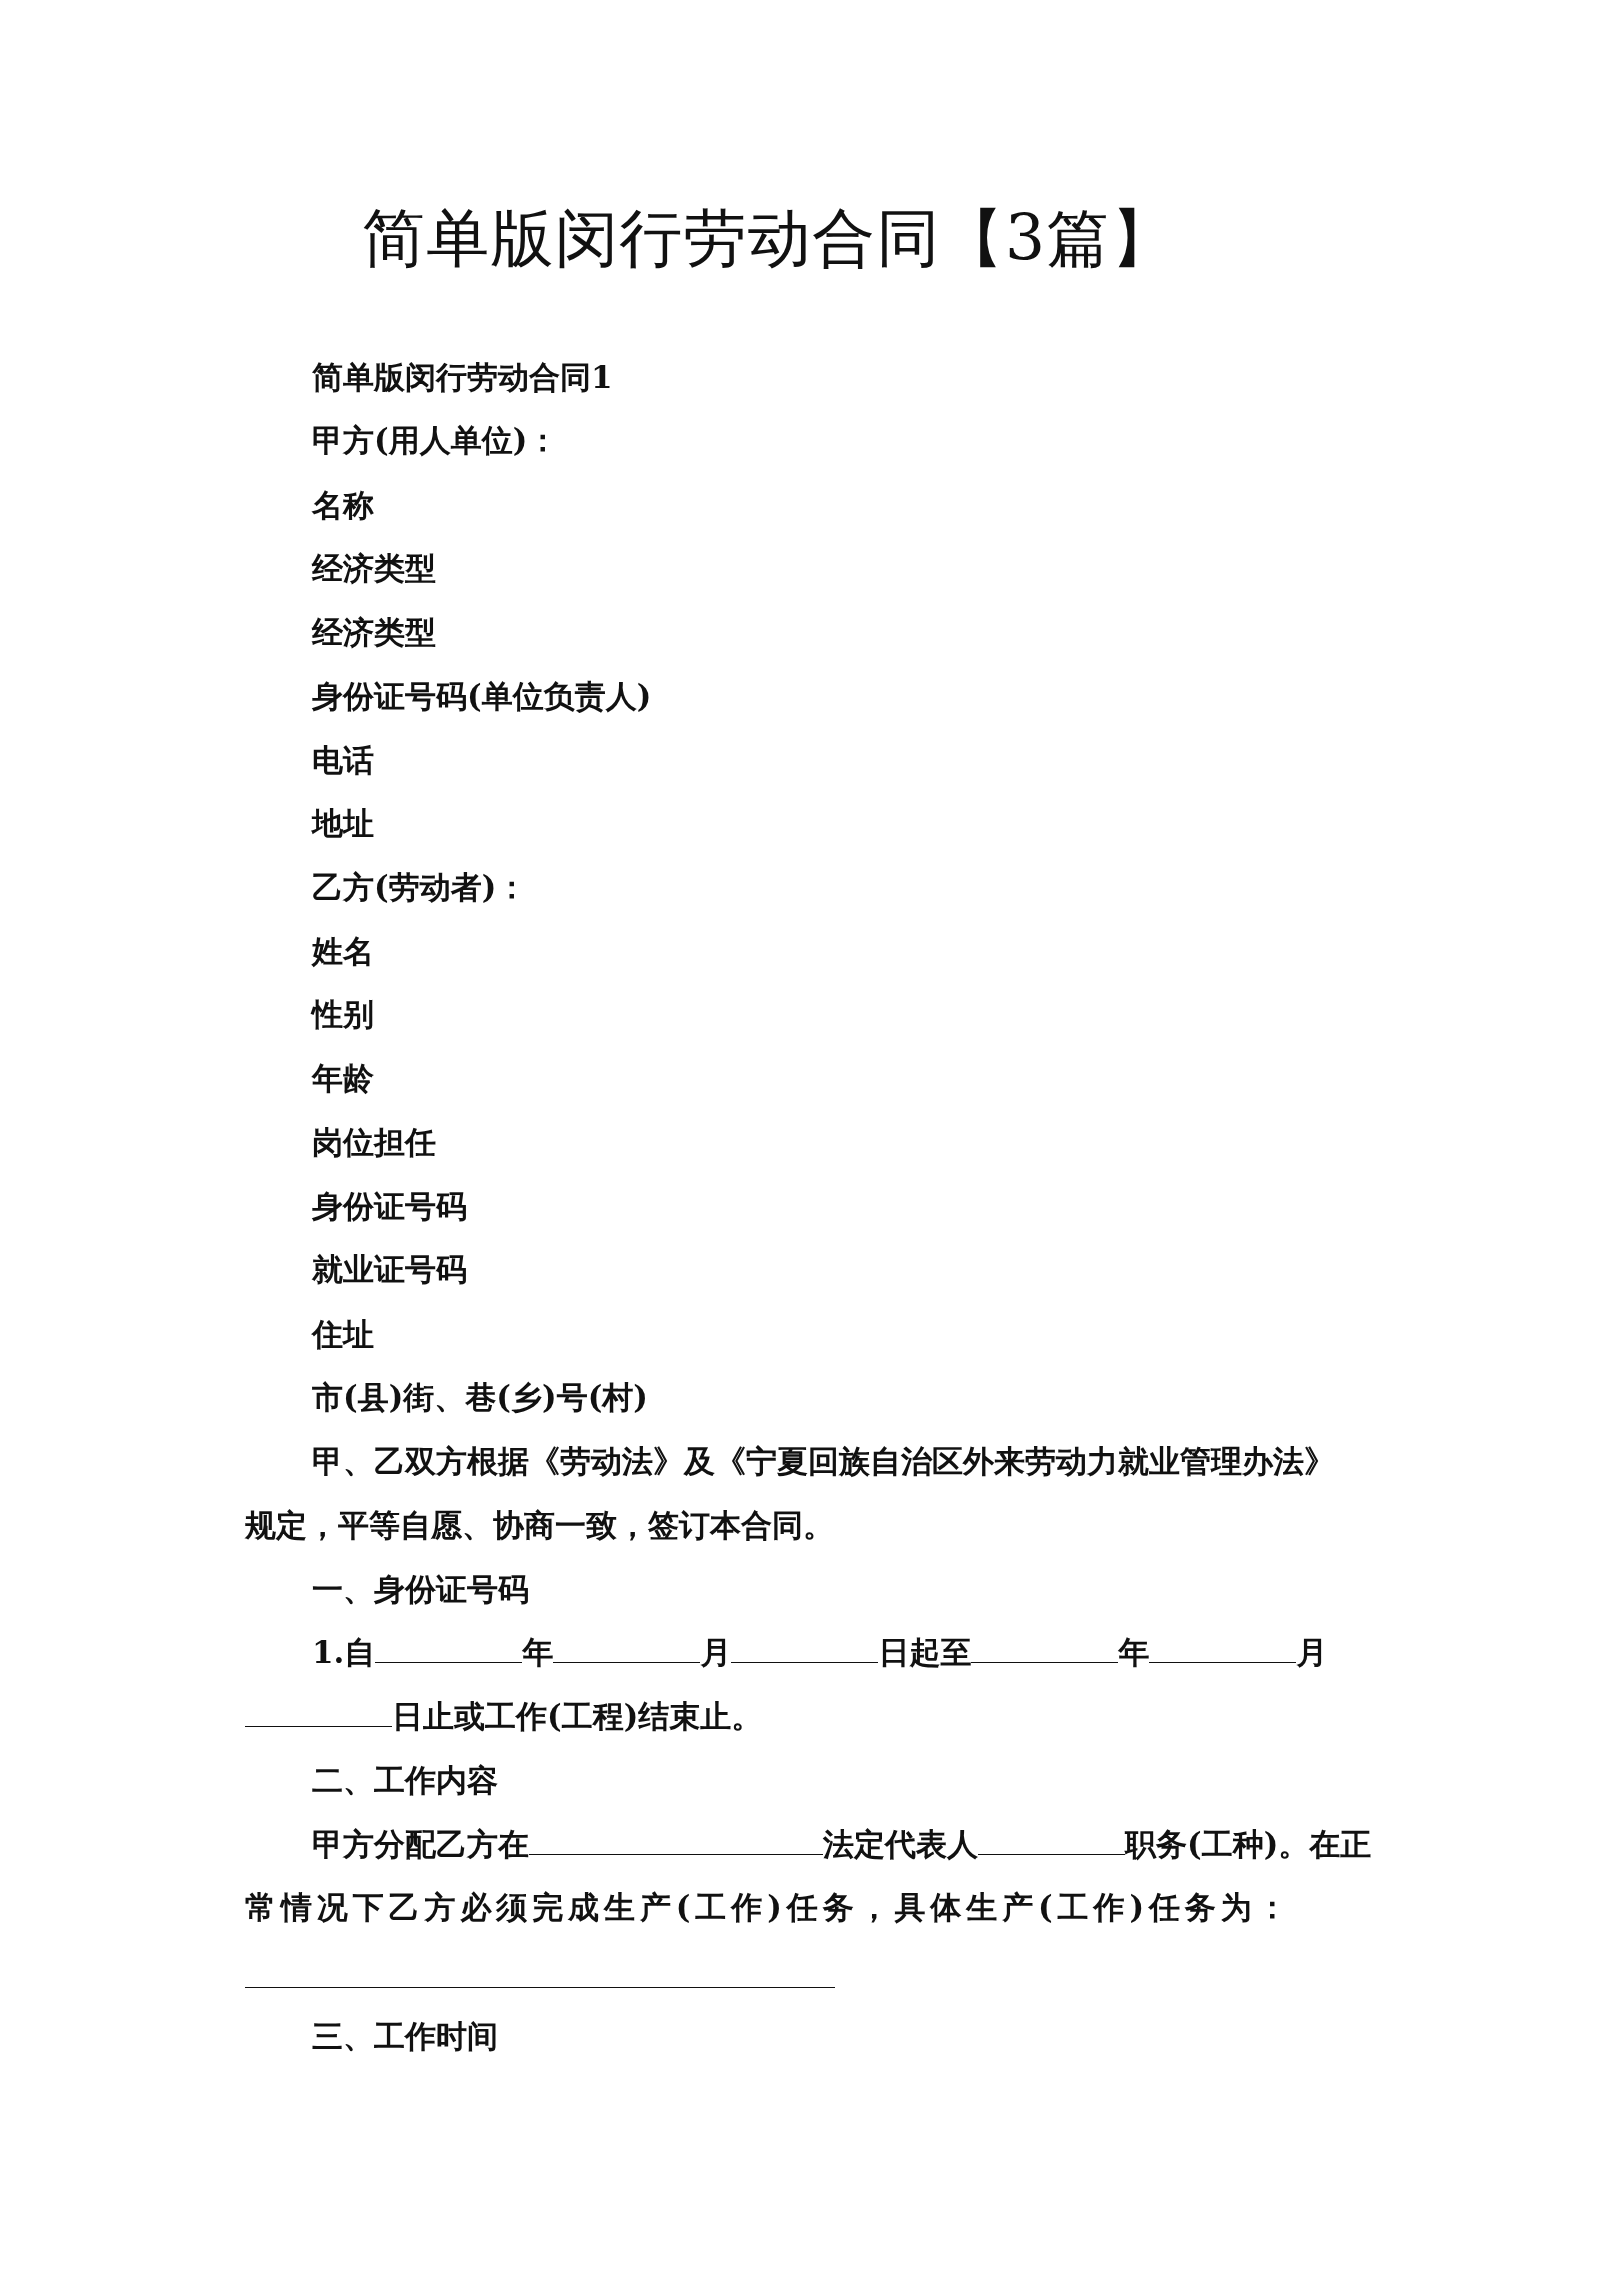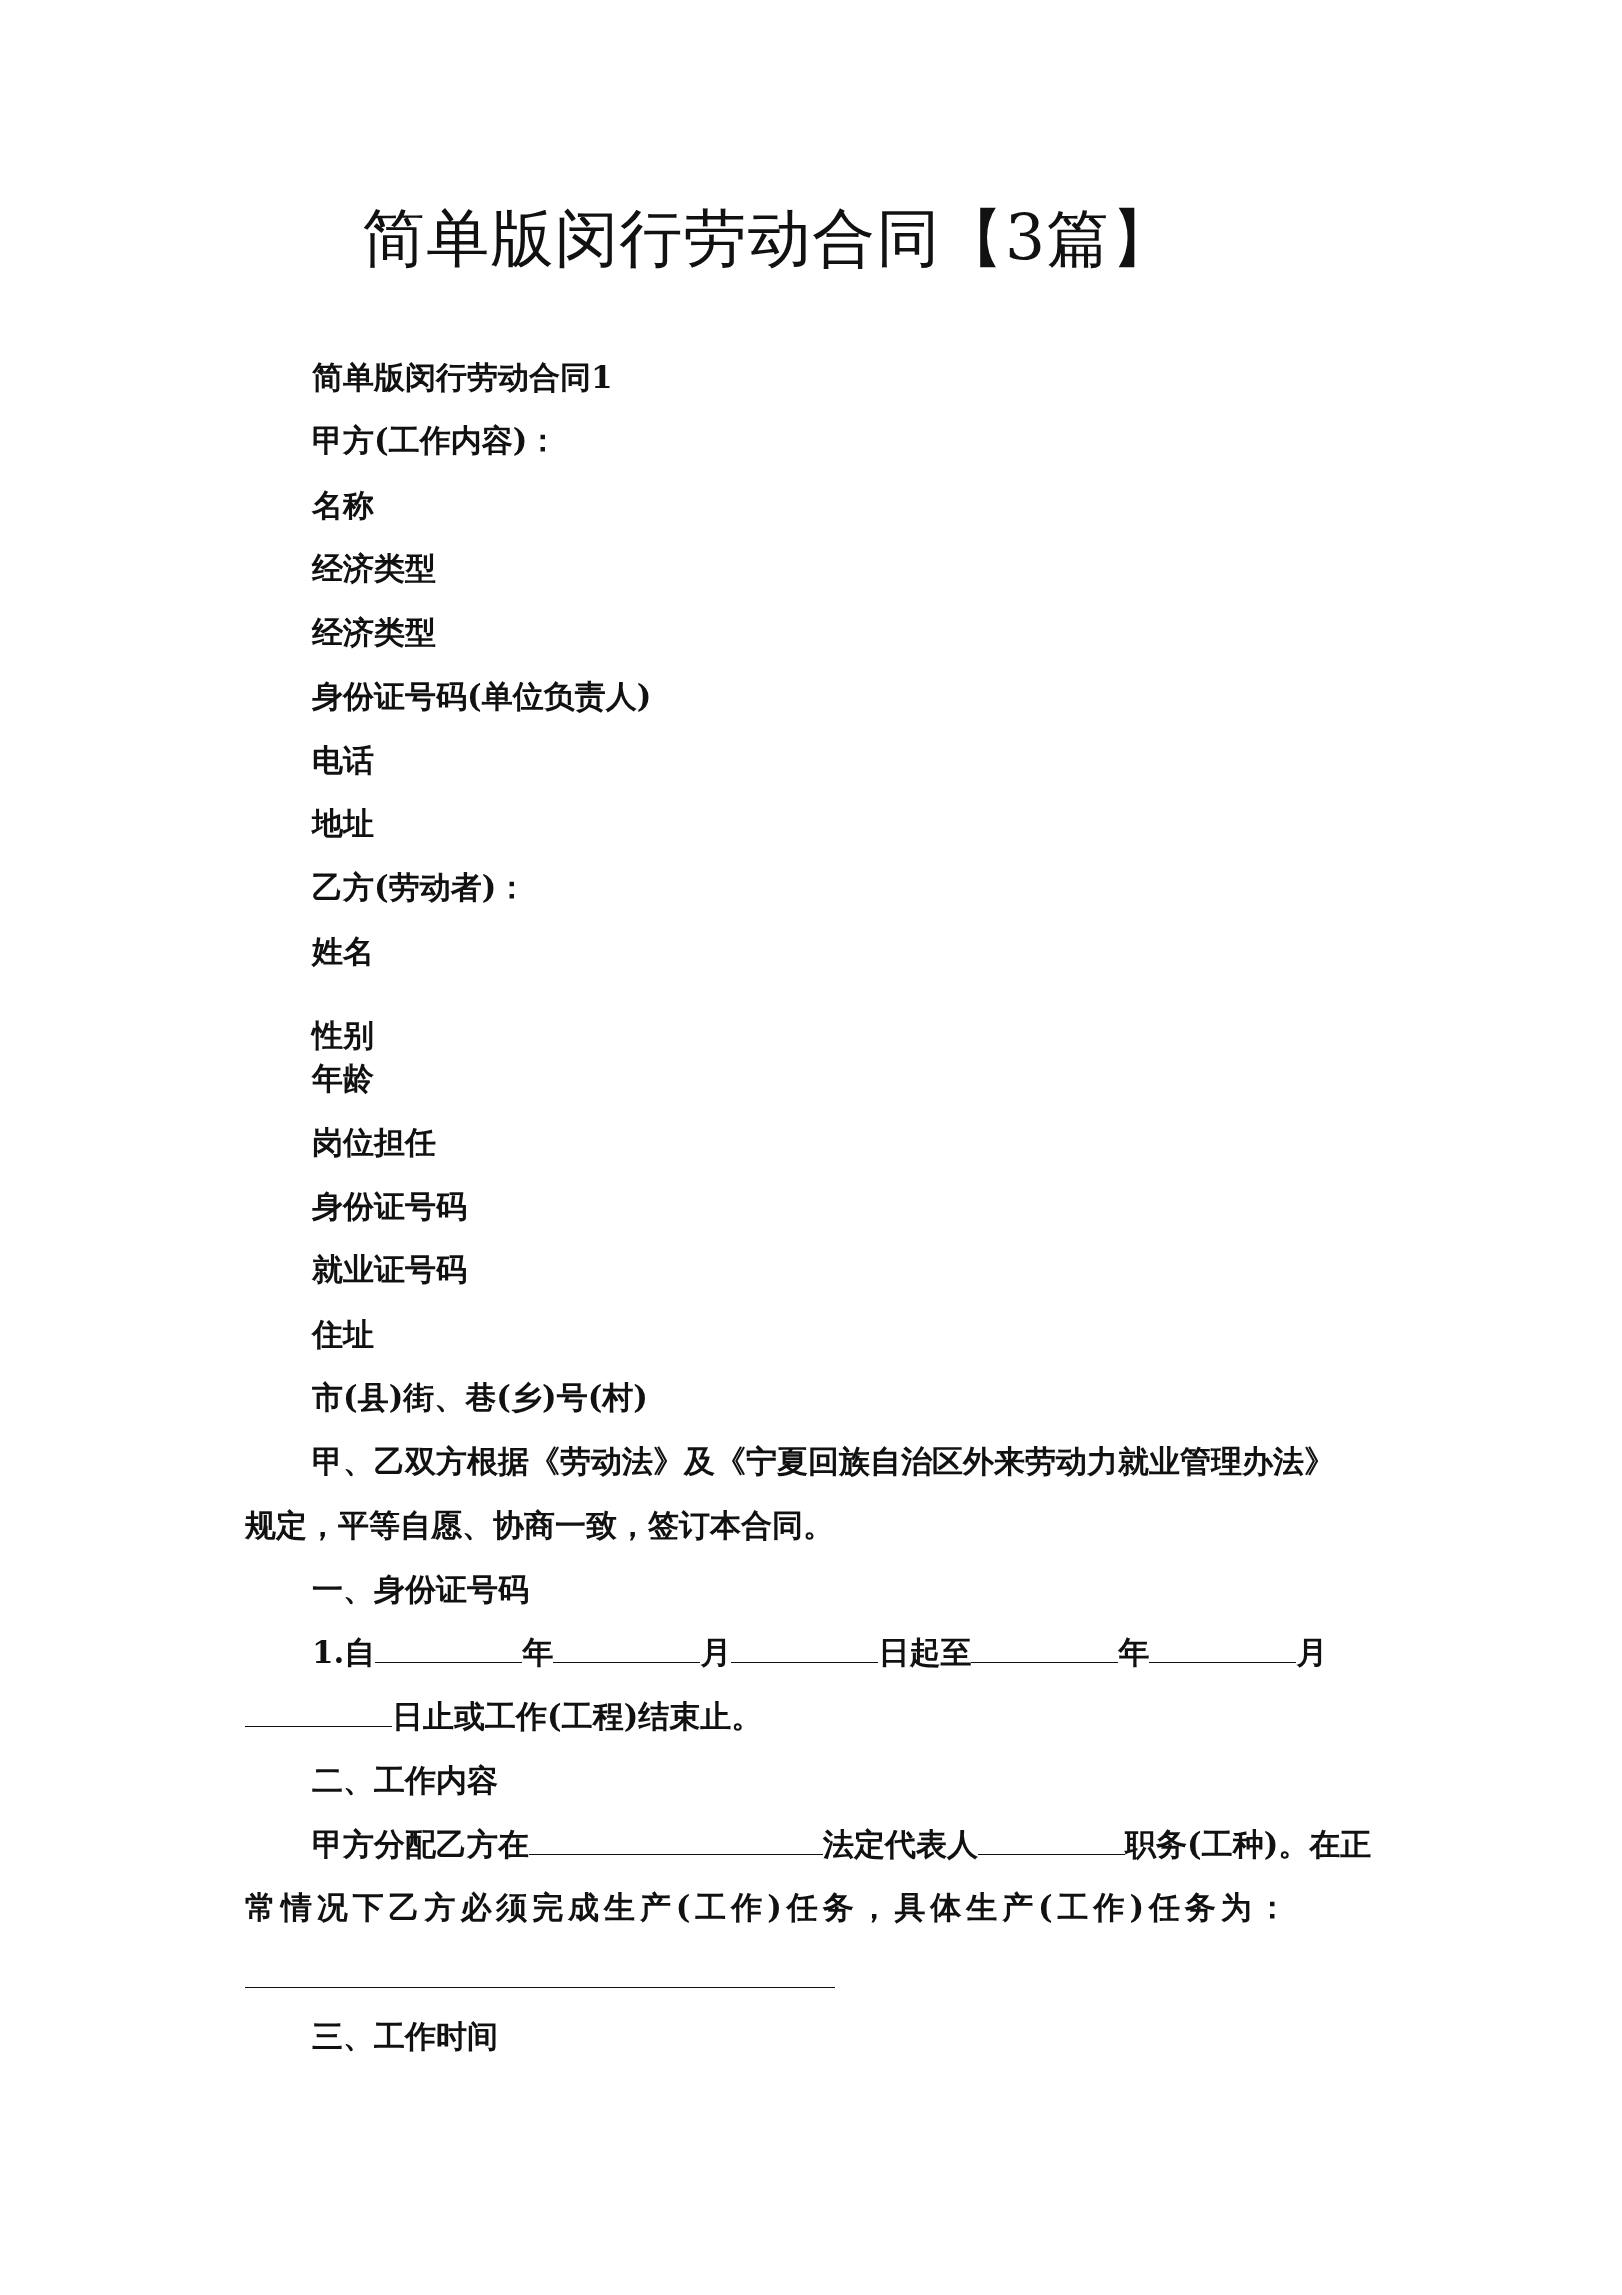--- a/index.html
+++ b/index.html
@@ -16,31 +16,31 @@
     .rule { position: absolute; left: 245px; width: 590px; top: 1987px; height: 0; border-top: 1.3px solid #111; }
     .just { letter-spacing: 4.9px; }
   </style>
 </head>
 <body>
 
 <div class="title">简单版闵行劳动合同【3篇】</div>
 
 <div class="line ind" style="top:358px">简单版闵行劳动合同1</div>
 
-<div class="line ind" style="top:421px">甲方(工作内容)：</div>
+<div class="line ind" style="top:421px">甲方(用人单位)：</div>
 <div class="line ind" style="top:486px">名称</div>
 <div class="line ind" style="top:549px">经济类型</div>
 <div class="line ind" style="top:613px">经济类型</div>
 <div class="line ind" style="top:677px">身份证号码(单位负责人)</div>
 <div class="line ind" style="top:741px">电话</div>
 <div class="line ind" style="top:804px">地址</div>
 
 <div class="line ind" style="top:868px">乙方(劳动者)：</div>
 <div class="line ind" style="top:932px">姓名</div>
-<div class="line ind" style="top:1016px">性别</div>
+<div class="line ind" style="top:995px">性别</div>
 <div class="line ind" style="top:1059px">年龄</div>
 <div class="line ind" style="top:1123px">岗位担任</div>
 <div class="line ind" style="top:1187px">身份证号码</div>
 <div class="line ind" style="top:1250px">就业证号码</div>
 <div class="line ind" style="top:1315px">住址</div>
 <div class="line ind" style="top:1378px">市(县)街、巷(乡)号(村)</div>
 
 <div class="line ind" style="top:1442px">甲、乙双方根据《劳动法》及《宁夏回族自治区外来劳动力就业管理办法》</div>
 <div class="line noind" style="top:1506px">规定，平等自愿、协商一致，签订本合同。</div>
 

